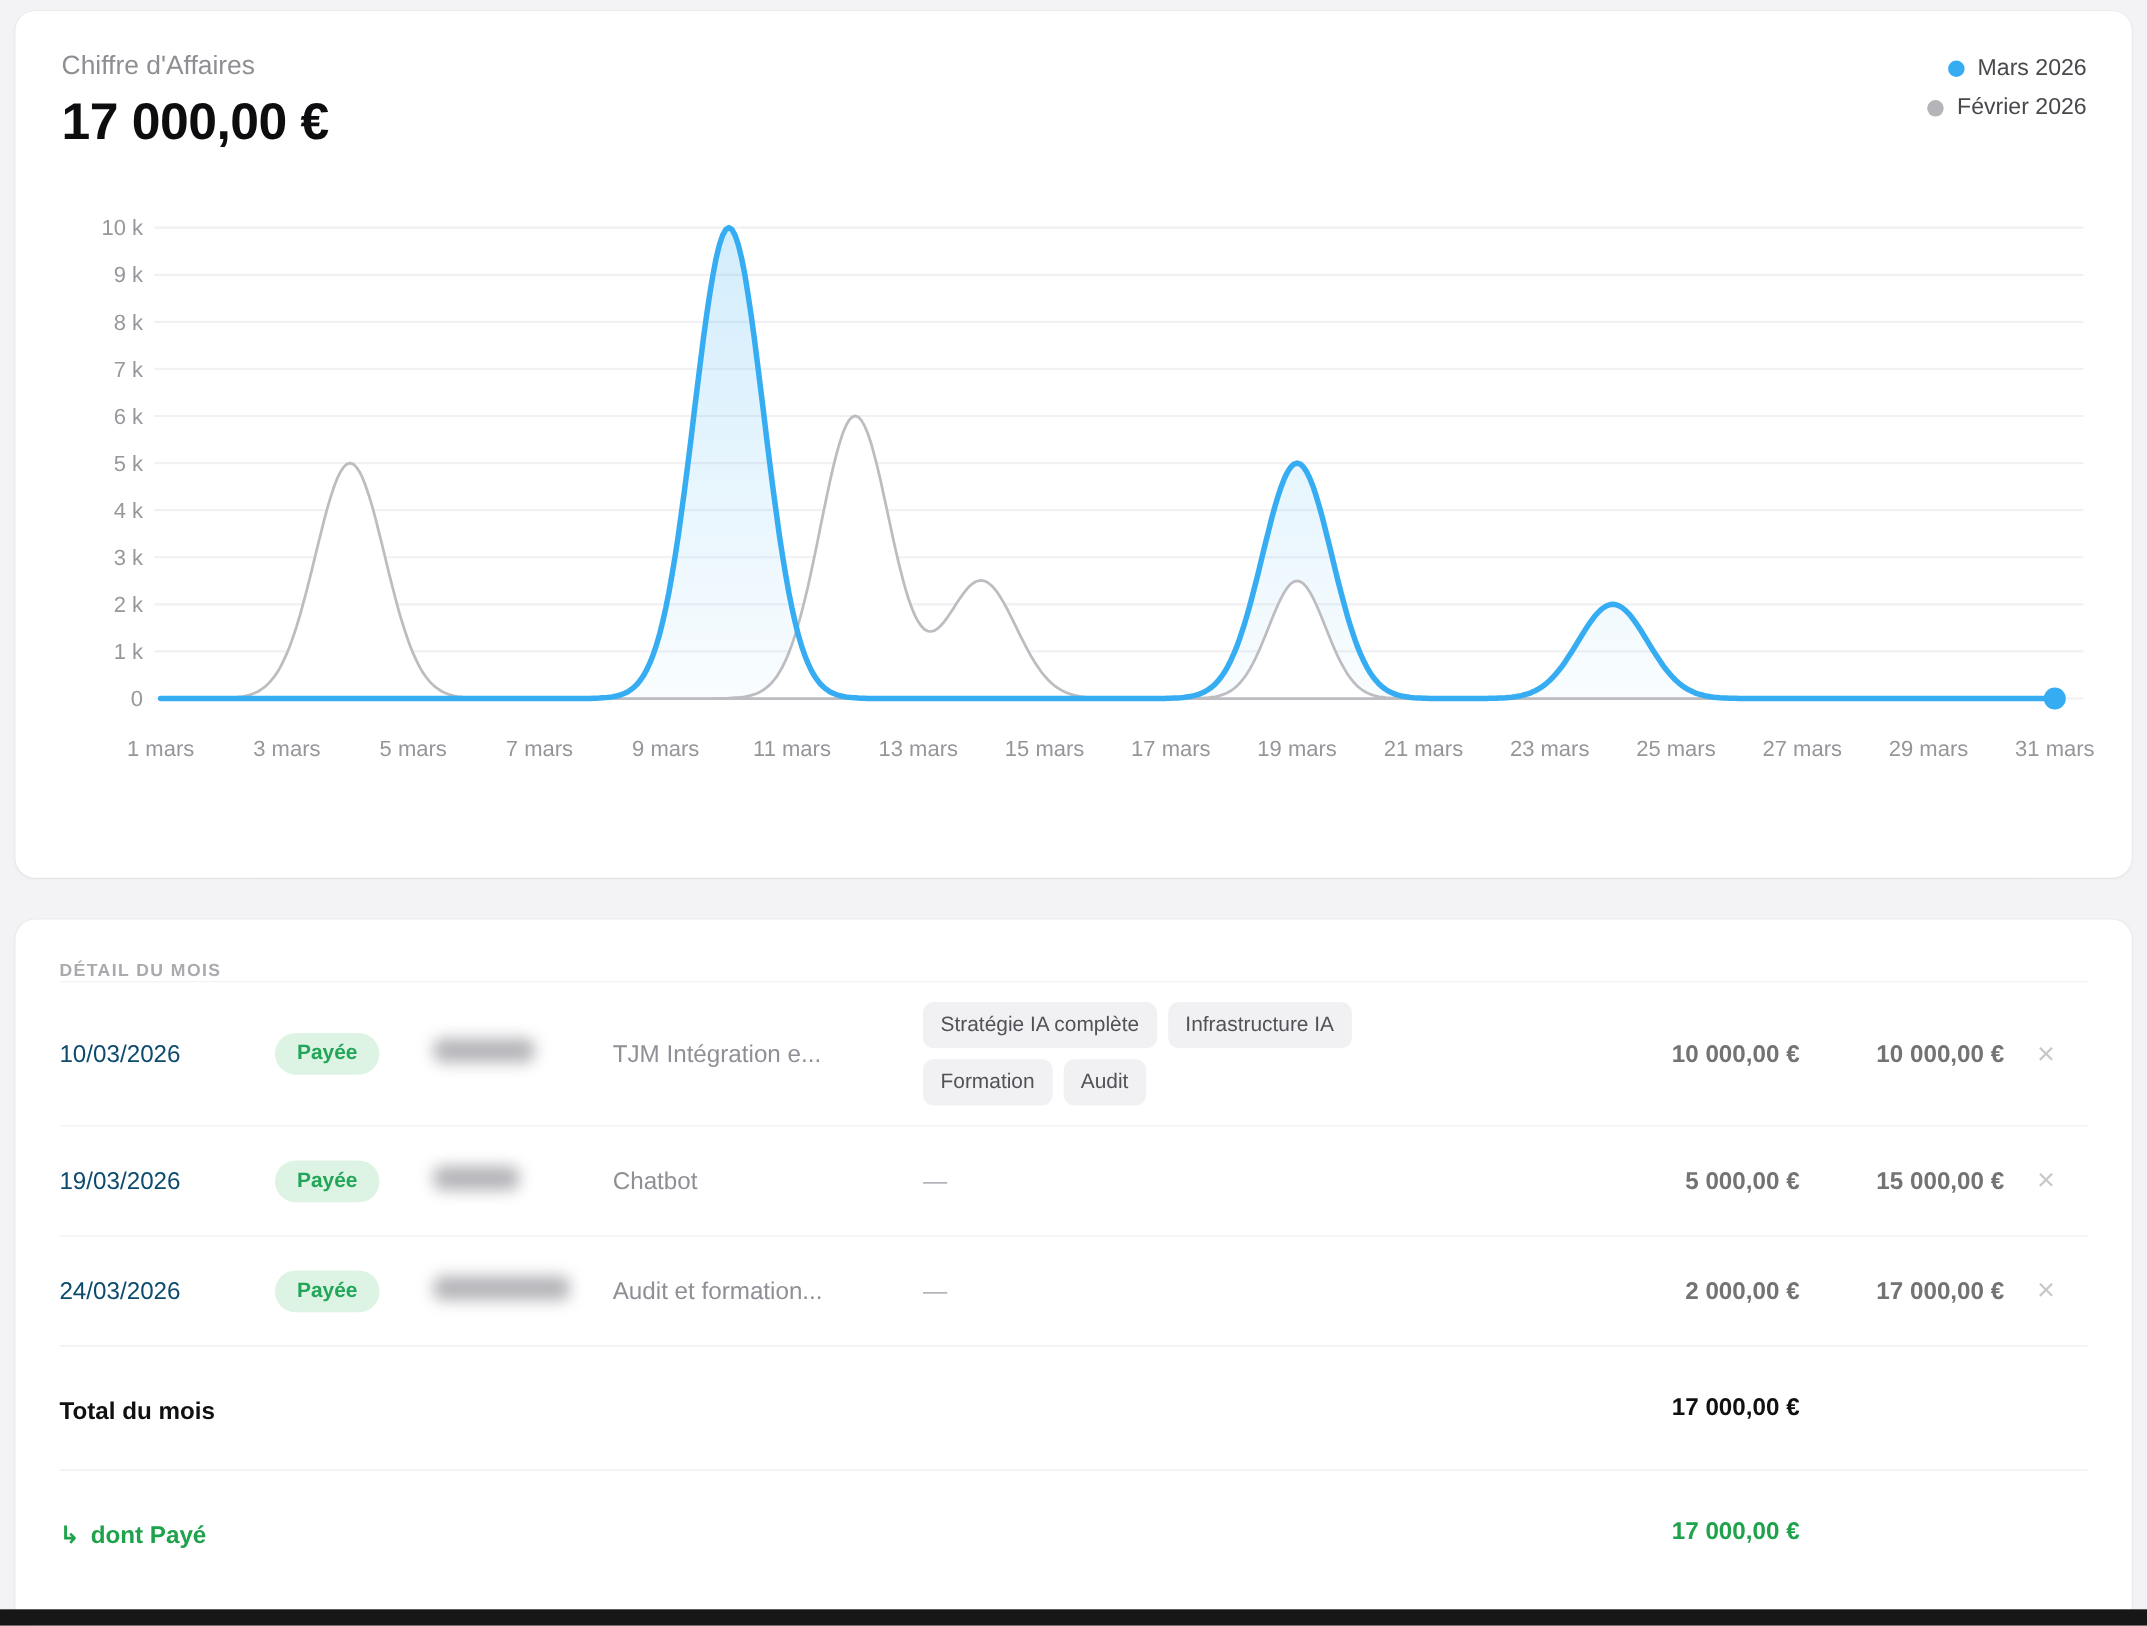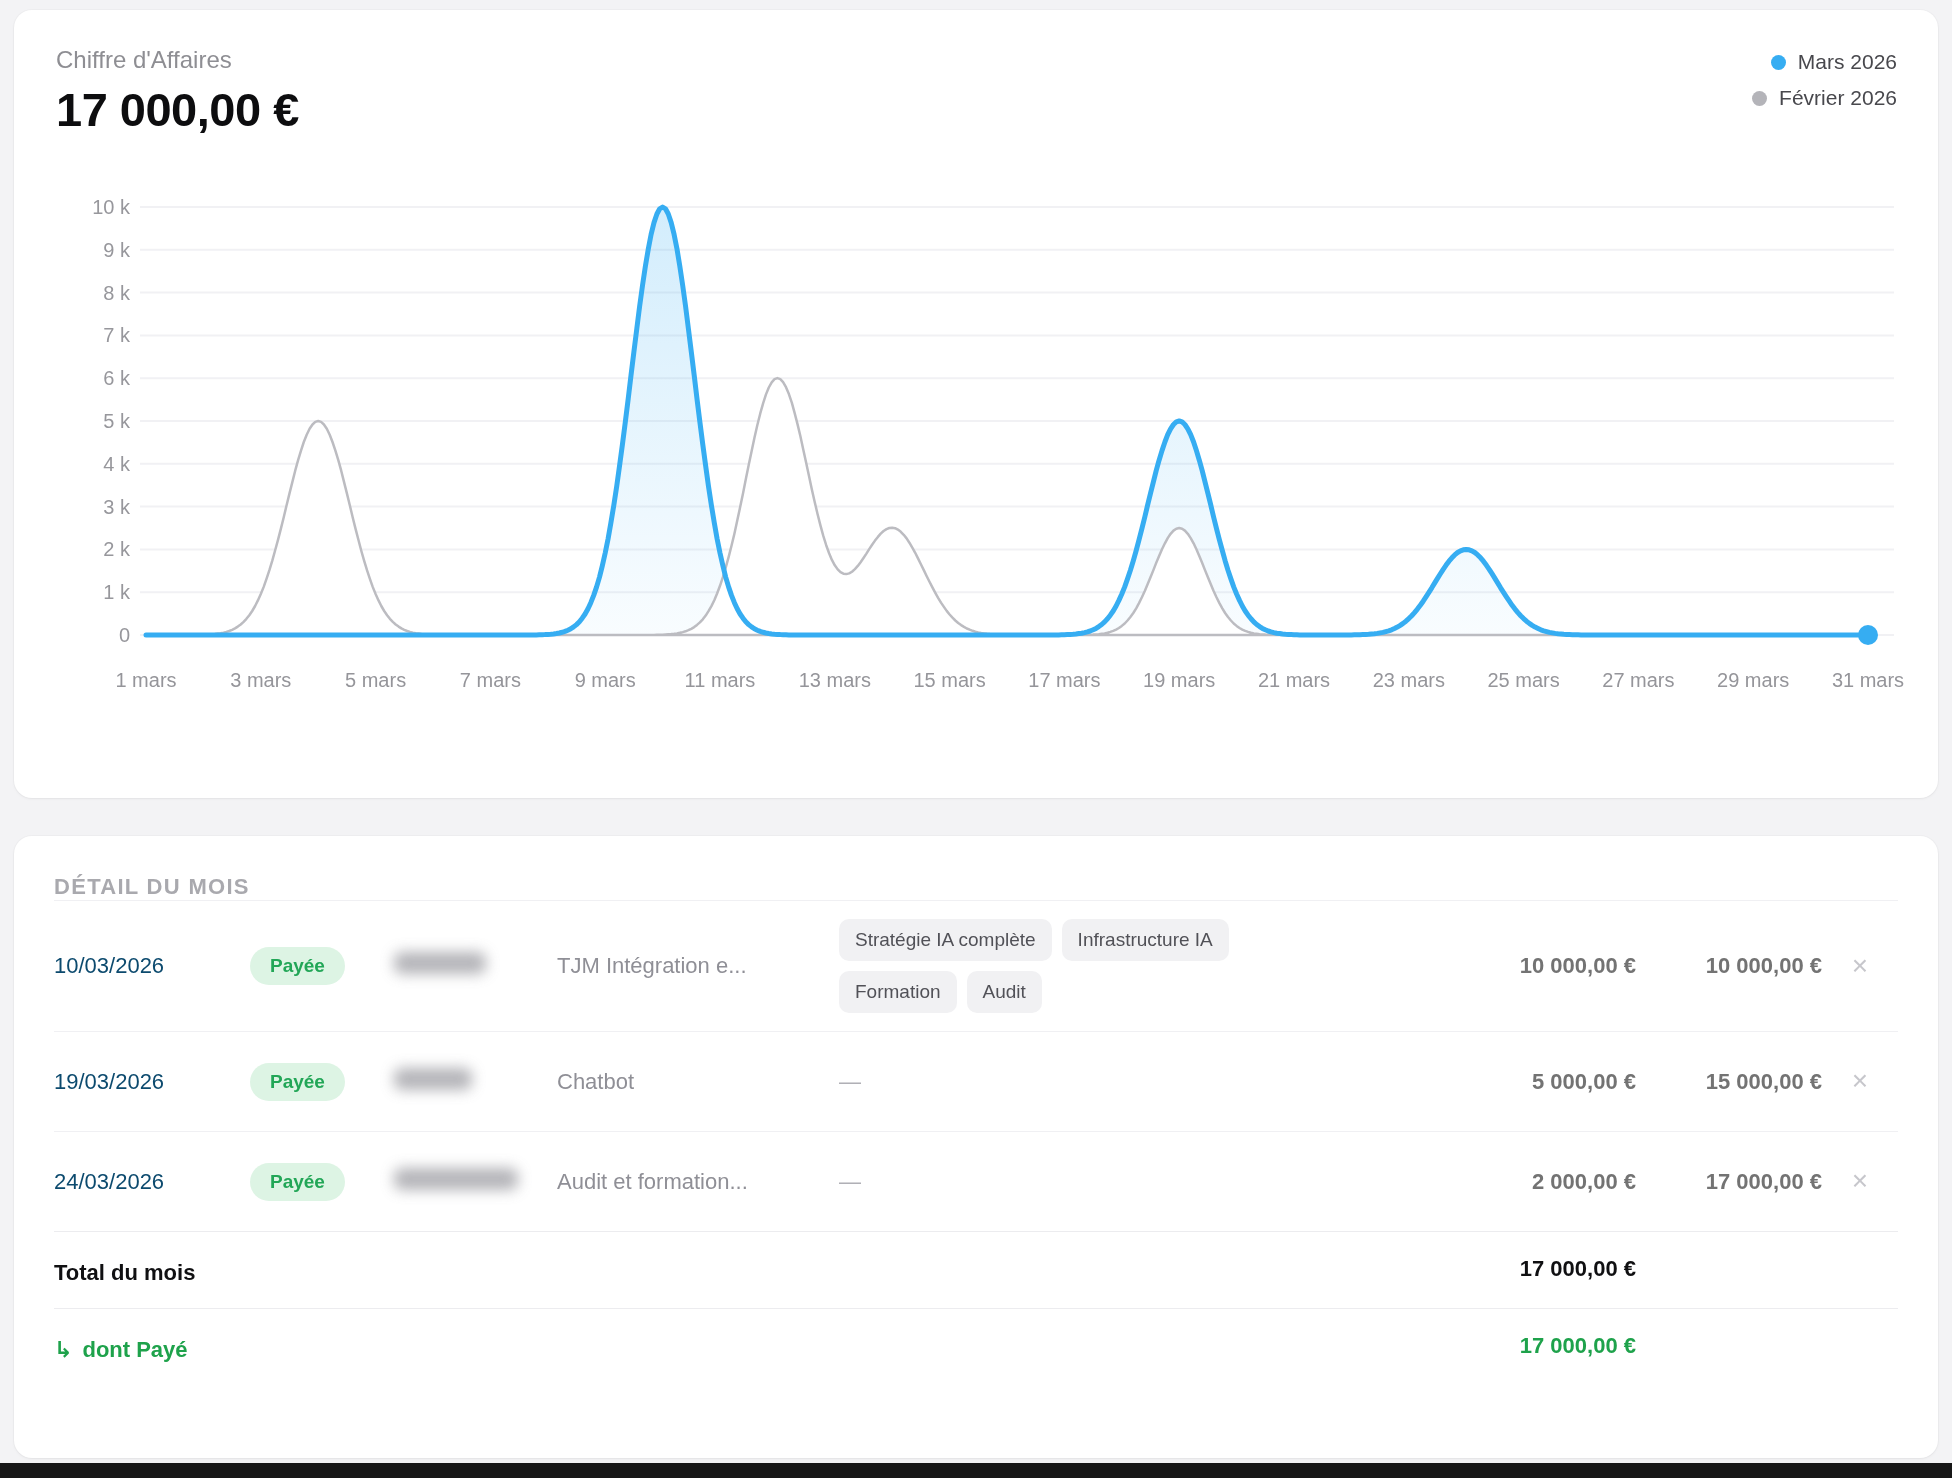--- a/index.html
+++ b/index.html
@@ -22,21 +22,21 @@
   .rev-amount { font-size:47px; font-weight:700; color:#0d0d0f; margin-top:8px; letter-spacing:-0.5px; }
   .rev-delta { font-size:21px; font-weight:500; color:#2fb351; margin-top:12px; }
   .legend { position:absolute; top:40px; right:41px; text-align:right; }
   .legend-row { display:flex; align-items:center; justify-content:flex-end; gap:12px; margin-bottom:12px; }
   .legend-dot { width:15px; height:15px; border-radius:50%; display:inline-block; }
   .legend-label { font-size:21px; color:#48484d; }
   #chart-wrap { margin-top:16px; width:1848px; height:566px; }
   svg text { font-family:"Liberation Sans","DejaVu Sans",sans-serif; }
   
   #detail-card { min-height:622px; padding:38px 40px 30px 40px; }
-  .section-title { font-size:22px; font-weight:700; color:#a9a9ae; letter-spacing:1.3px; }
+  .section-title { font-size:16px; font-weight:700; color:#a9a9ae; letter-spacing:1.3px; }
   .t-head, .t-row, .t-total-row {
     display:grid;
     grid-template-columns:196px 144px 163px 282px 1fr 172px 186px 76px;
     align-items:center;
   }
   .t-head { margin-top:30px; padding-bottom:18px; }
   .h-cell { font-size:18px; font-weight:600; color:#b6b6bb; letter-spacing:0.8px; }
   .h-cell.right { text-align:right; }
   .t-row { border-top:1px solid #f0f0f3; min-height:100px; padding:18px 0; }
   .c { font-size:22px; }
@@ -52,21 +52,21 @@
   .c.desc { color:#8f8f96; }
   .chipwrap { display:flex; flex-wrap:wrap; gap:10px; max-width:440px; }
   .cat-chip {
     display:inline-block; background:#f1f1f3; color:#515157;
     font-size:19px; font-weight:500; padding:10px 16px; border-radius:10px; white-space:nowrap;
   }
   .dash { color:#b0b0b6; font-size:22px; }
   .c.amt { text-align:right; font-weight:600; color:#737373; white-space:nowrap; }
   .c.close { text-align:center; }
   .x { color:#c7c7cc; font-size:28px; line-height:1; cursor:pointer; font-weight:400; }
-  .t-total-row { border-top:1px solid #ececef; padding:22px 0; align-items:start; }
+  .t-total-row { border-top:1px solid #ececef; padding:40px 0; align-items:start; }
   .total-label { font-size:22px; font-weight:700; color:#101012; padding-top:6px; }
   .total-amt {
     grid-column:6; text-align:right; font-size:22px; font-weight:700; color:#101012;
     width:132px; justify-self:end; line-height:1.35;
   }
   .paid-row .total-label { color:#1ea24b; }
   .paid-row .total-amt { color:#1ea24b; }
   .arrow-ic { display:inline-block; margin-right:10px; font-weight:700; }
   
   #bottom-strip { position:absolute; left:0; bottom:0; width:1952px; height:15px; background:#171717; }

